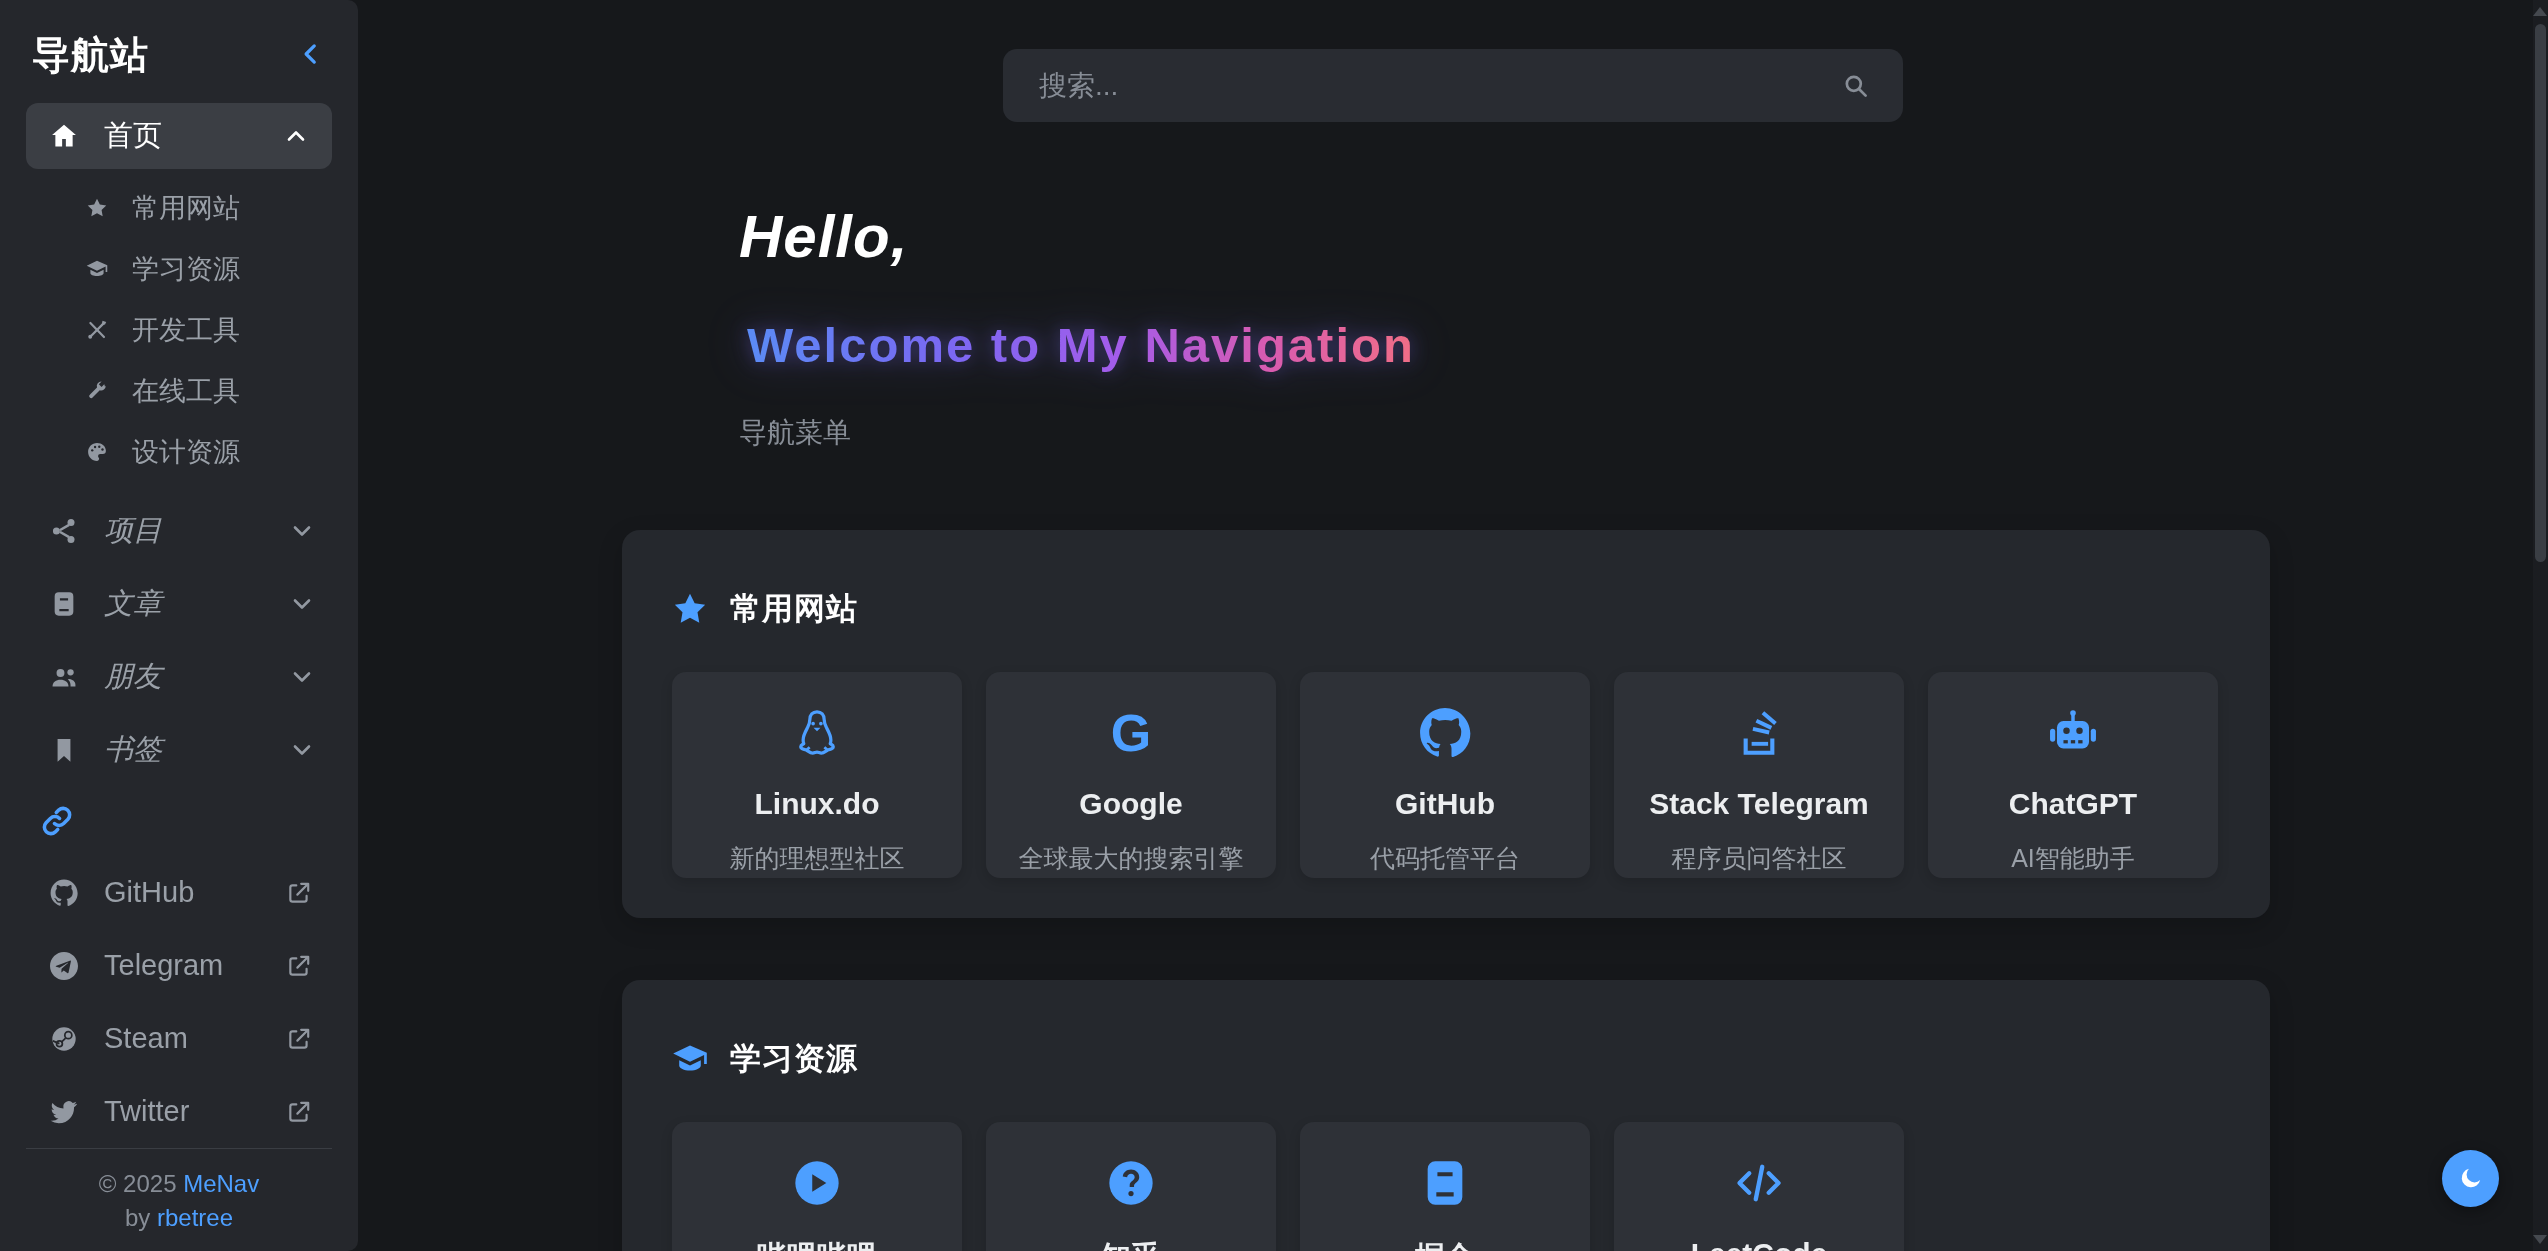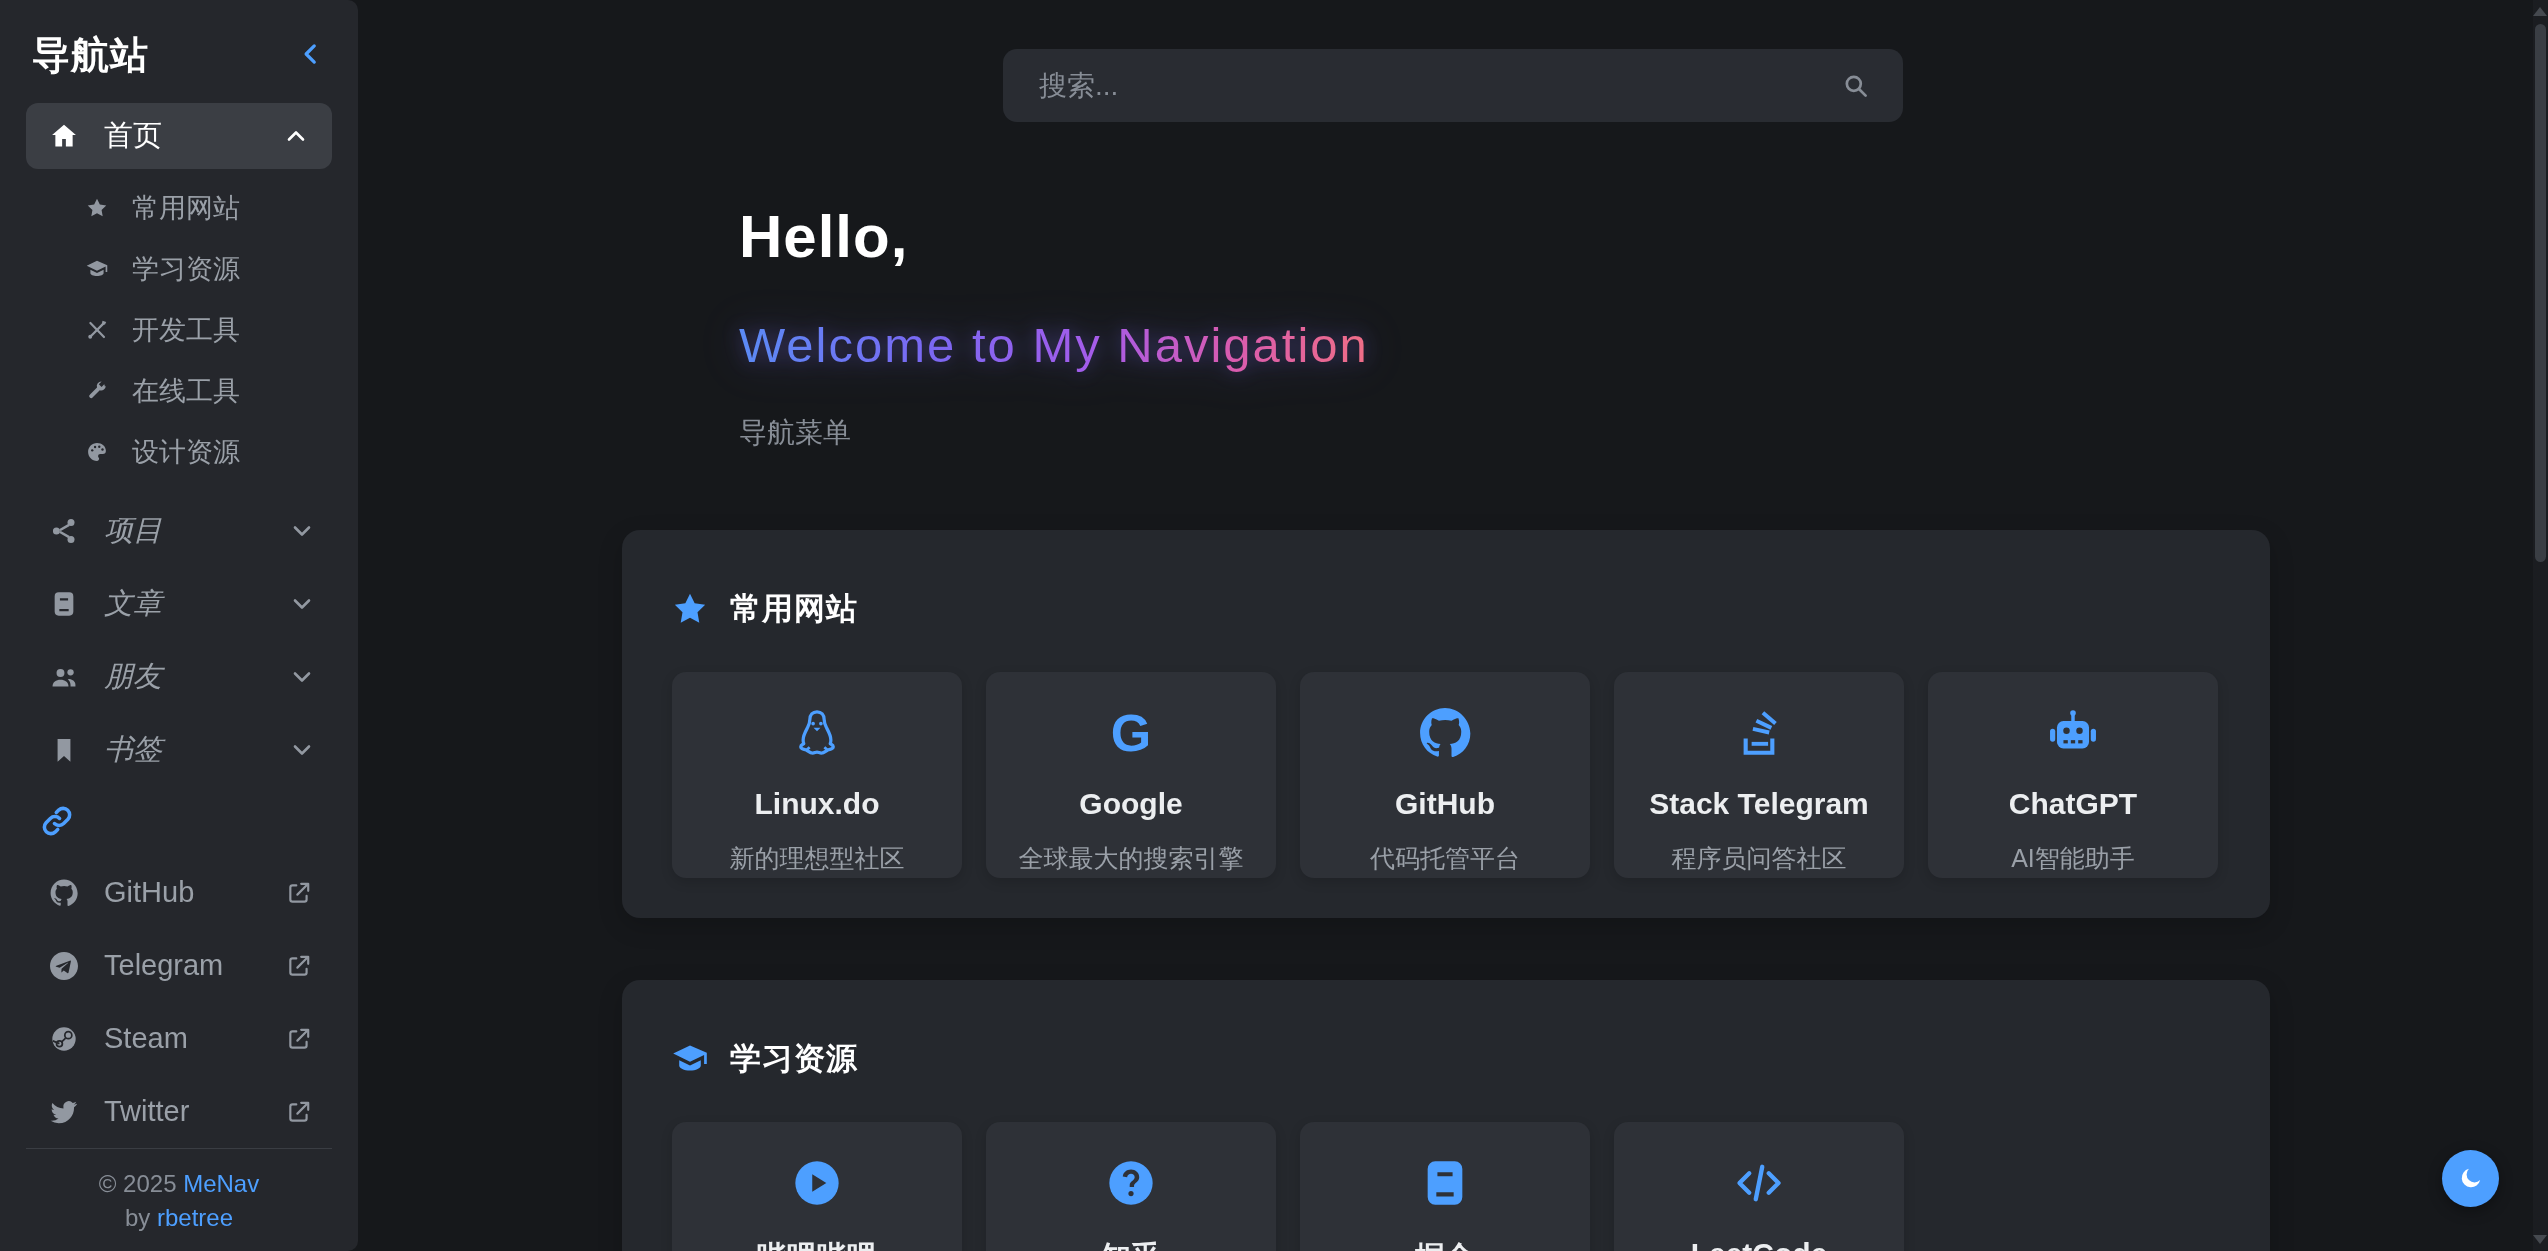--- a/index.html
+++ b/index.html
@@ -101,27 +101,28 @@
     font-family:inherit;
   }
   .search-bar input::placeholder{color:var(--muted2);}
   .search-icon{
     position:absolute;right:34px;top:23px;width:27px;height:27px;
     color:var(--muted2);cursor:pointer;
   }
   .search-icon svg{width:27px;height:27px;}
 
   .hero{margin:80px 0 0 381px;}
-  .hero-greeting{font-size:60px;font-weight:bold;color:#fff;line-height:70px;letter-spacing:1px;}
+  .hero-greeting{font-size:60px;font-weight:bold;color:#fff;line-height:70px;letter-spacing:1px;font-style:italic;}
   .hero-welcome{
-    margin-top:42px;font-size:49px;font-weight:400;line-height:62px;letter-spacing:2px;
+    margin-top:42px;font-size:49px;font-weight:700;line-height:62px;letter-spacing:2px;
     background:linear-gradient(90deg,#5b8bf5 0%,#7a68f2 30%,#a45cea 56%,#d85bb0 78%,#f06e86 100%);
     -webkit-background-clip:text;background-clip:text;color:transparent;
     width:max-content;
     filter:drop-shadow(0 0 9px rgba(122,104,242,.38)) drop-shadow(0 0 22px rgba(122,104,242,.22));
+    margin-left:8px;
   }
   .hero-subtitle{margin-top:38px;font-size:28px;color:var(--muted2);}
 
   .panel{
     margin-left:264px;width:1648px;
     background:var(--panel-bg);border-radius:18px;
     padding:0 50px;box-shadow:0 8px 24px rgba(0,0,0,.18);
   }
   .panel-1{margin-top:78px;height:388px;}
   .panel-2{margin-top:62px;height:430px;}

